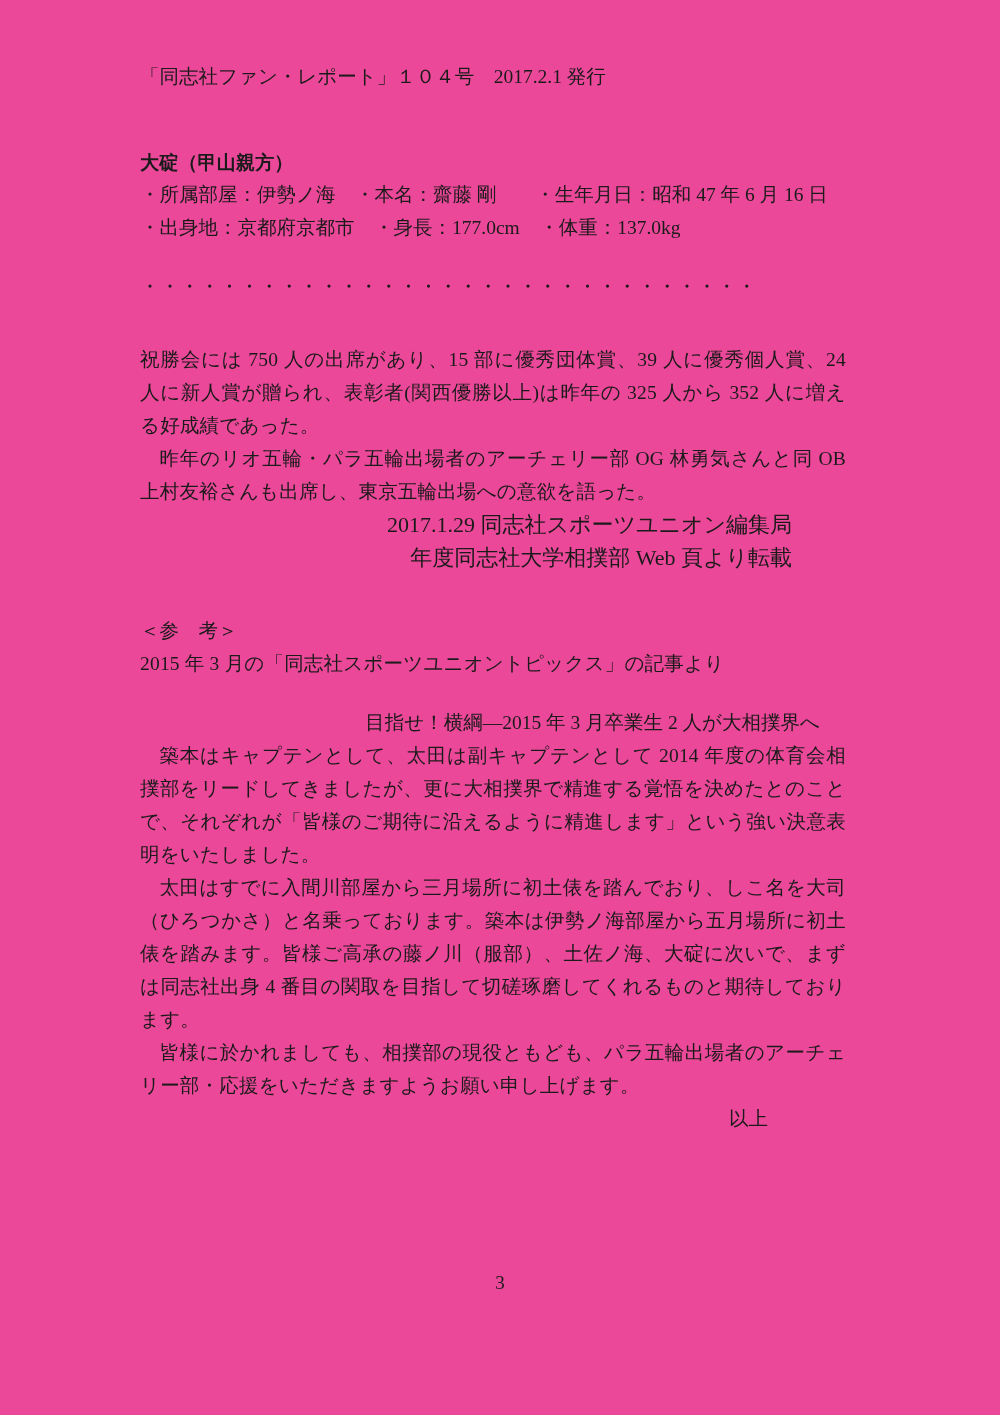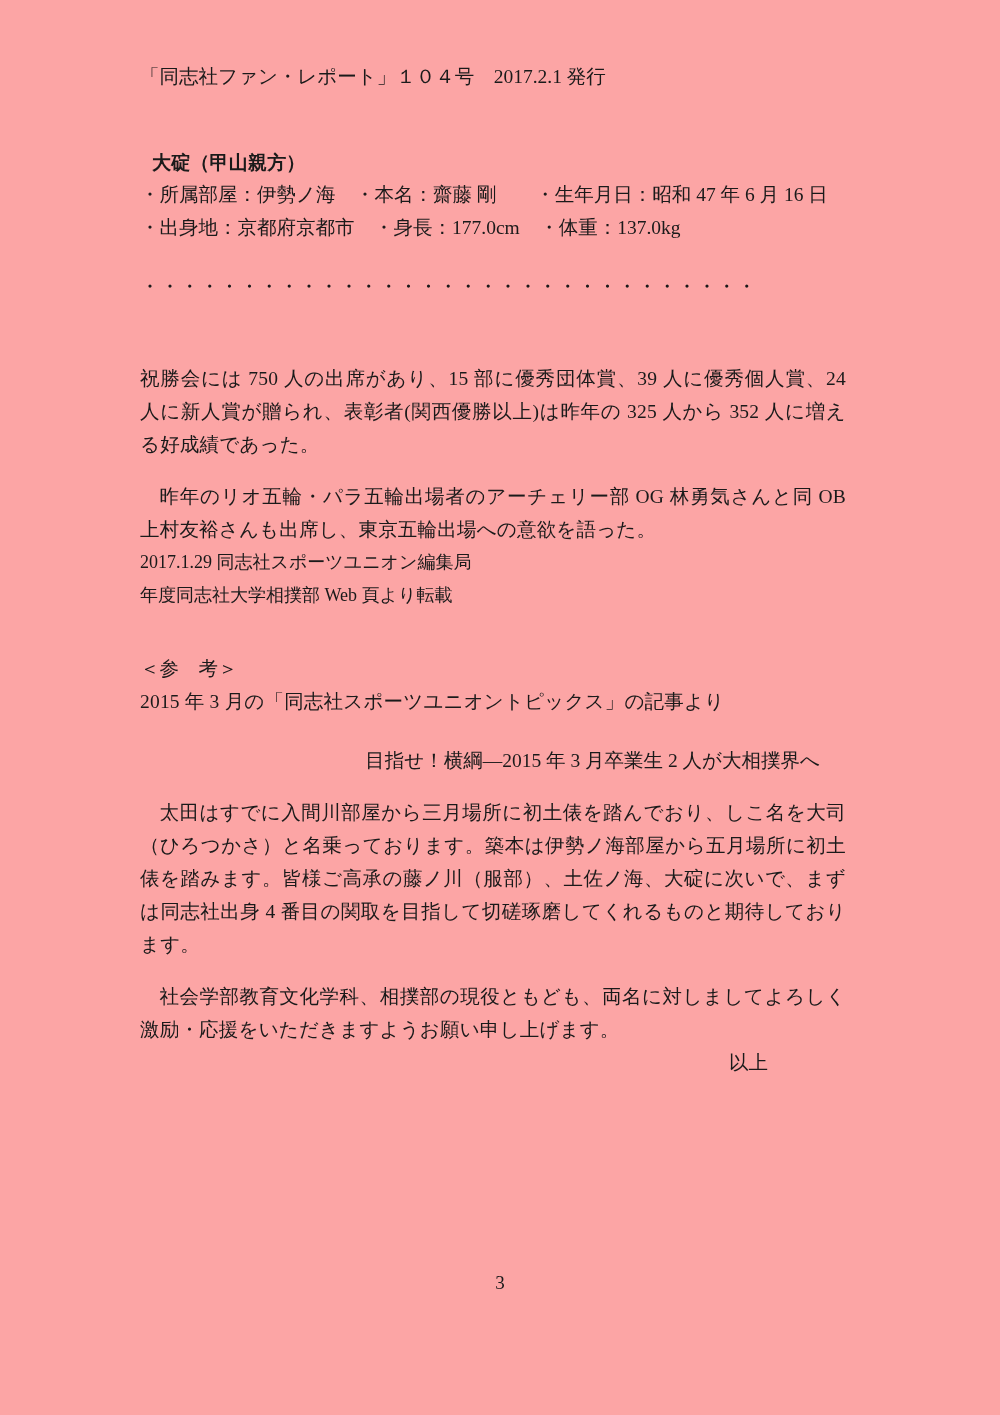--- a/index.html
+++ b/index.html
@@ -11,21 +11,21 @@
     width: 1000px;
     height: 1415px;
     position: relative;
     font-family: "Liberation Serif", "DejaVu Serif", serif;
     color: #1a1a1a;
     -webkit-font-smoothing: antialiased;
   }
   .page {
     position: absolute;
     inset: 0;
-    background: #fca5a5;
+    background: #ec4899;
   }
   .content {
     position: absolute;
     left: 140px;
     top: 62px;
     width: 706px;
   }
 
   
   .line {
@@ -33,42 +33,40 @@
     line-height: 33px;
     letter-spacing: 0.01em;
     white-space: nowrap;
   }
   .para {
     font-size: 19.5px;
     line-height: 33px;
     letter-spacing: 0.01em;
     text-align: justify;
     text-justify: inter-character;
-    margin-top: 19px;
   }
   .spacer-md { height: 26px; }
   .spacer-lg { height: 40px; }
   .spacer-xl { height: 56px; }
 
   
   .doc-header {
     font-size: 19.5px;
     line-height: 30px;
     white-space: nowrap;
   }
 
   
   .profile-name {
     font-family: "Liberation Sans", "DejaVu Sans", sans-serif;
     font-weight: bold;
     font-size: 19px;
     line-height: 30px;
     white-space: nowrap;
     letter-spacing: 0.01em;
-    margin-left: 12px;
   }
   .profile-row {
     font-size: 19.5px;
     line-height: 33px;
     white-space: nowrap;
   }
 
   
   .dot-divider {
     font-size: 19.5px;
@@ -82,23 +80,24 @@
     font-size: 19.5px;
     line-height: 33px;
     white-space: nowrap;
   }
 
   
   .indent1 { text-indent: 1em; }
 
   
   .signature {
-    font-size: 18px;
+    font-size: 22px;
     line-height: 33px;
     white-space: nowrap;
+    text-align: right;
     padding-right: 54px;
   }
   .closing {
     font-size: 19.5px;
     line-height: 33px;
     white-space: nowrap;
     text-align: right;
     padding-right: 78px;
   }
 
@@ -157,24 +156,25 @@
 
     <div class="section-label">＜参　考＞</div>
 
     <div class="line">2015 年 3 月の「同志社スポーツユニオントピックス」の記事より</div>
 
     <div class="spacer-md"></div>
 
     <div class="article-title">目指せ！横綱―2015 年 3 月卒業生 2 人が大相撲界へ</div>
 
 
+    <div class="para indent1">築本はキャプテンとして、太田は副キャプテンとして 2014 年度の体育会相撲部をリードしてきましたが、更に大相撲界で精進する覚悟を決めたとのことで、それぞれが「皆様のご期待に沿えるように精進します」という強い決意表明をいたしました。</div>
 
     <div class="para indent1">太田はすでに入間川部屋から三月場所に初土俵を踏んでおり、しこ名を大司（ひろつかさ）と名乗っております。築本は伊勢ノ海部屋から五月場所に初土俵を踏みます。皆様ご高承の藤ノ川（服部）、土佐ノ海、大碇に次いで、まずは同志社出身 4 番目の関取を目指して切磋琢磨してくれるものと期待しております。</div>
 
-    <div class="para indent1">社会学部教育文化学科、相撲部の現役ともども、両名に対しましてよろしく激励・応援をいただきますようお願い申し上げます。</div>
+    <div class="para indent1">皆様に於かれましても、相撲部の現役ともども、パラ五輪出場者のアーチェリー部・応援をいただきますようお願い申し上げます。</div>
 
     <div class="closing">以上</div>
 
   </div>
 
   <div class="page-number">3</div>
 
 </div>
 
 </body></html>

